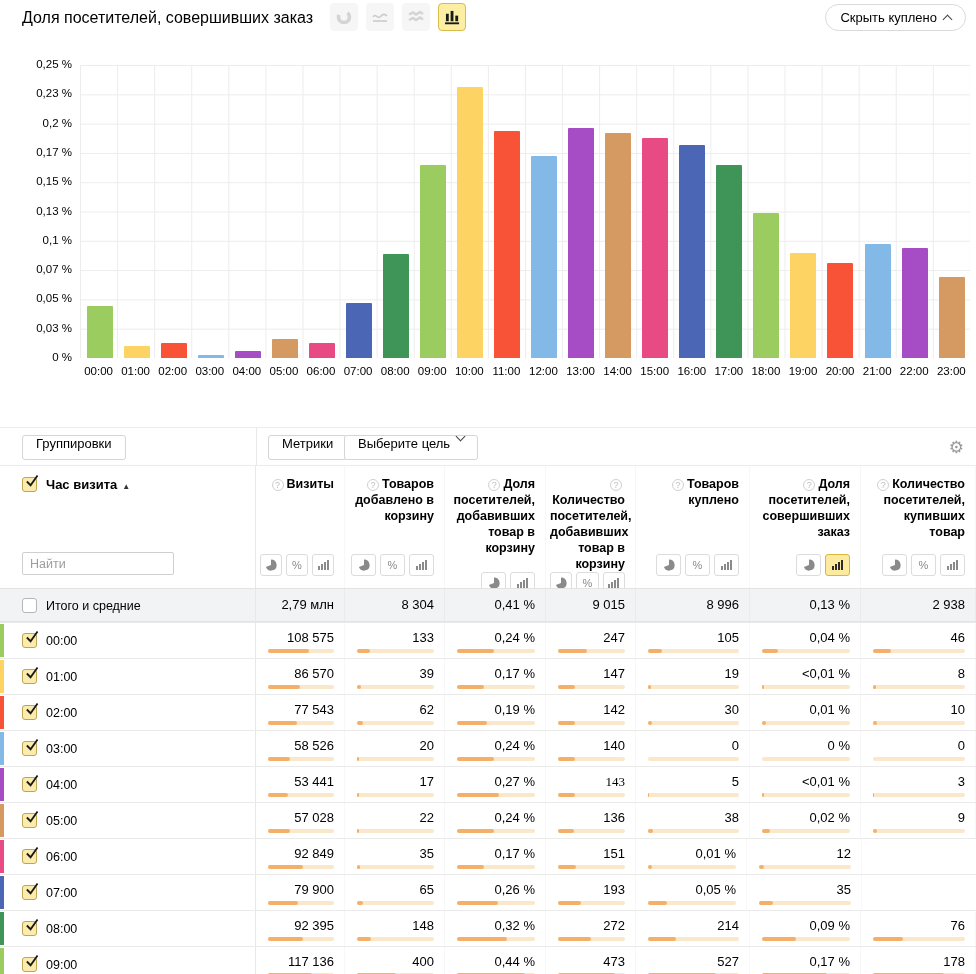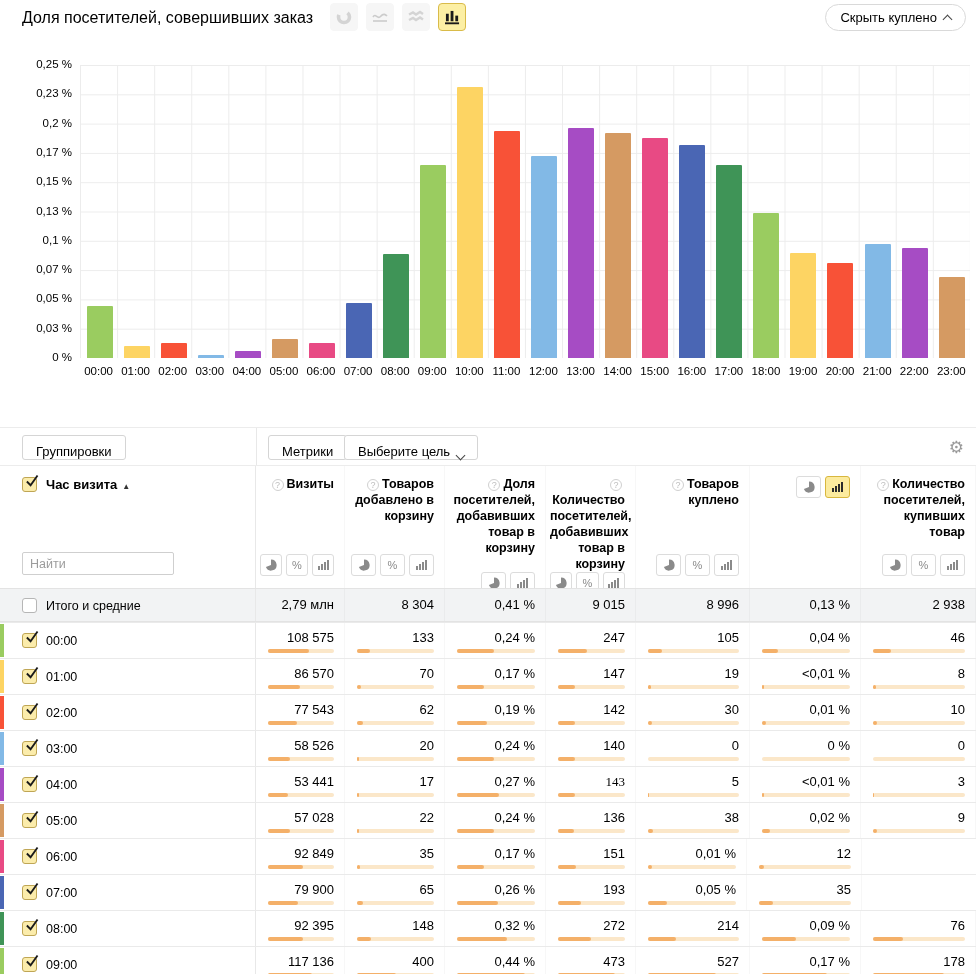--- a/index.html
+++ b/index.html
@@ -31,21 +31,21 @@
           background-size:37.083px 100%, 100% 29.3px; }
   .bars { position:absolute; left:0; bottom:0; width:100%; height:100%; display:flex; align-items:flex-end; }
   .barcol { width:37.083px; display:flex; justify-content:center; }
   .bar { width:26px; border-radius:1px 1px 0 0; }
   .xlabels { position:absolute; left:80px; top:325px; width:890px; display:flex; }
   .xtick { width:37.083px; text-align:center; font-size:11.5px; color:#000; }
   
   .toolbar { position:absolute; top:427px; left:0; width:976px; height:39px;
              border-top:1px solid #ececec; border-bottom:1px solid #ececec; }
   .btn { position:absolute; top:7px; height:25px; padding:0 13px; font-size:13px; background:#fff;
-         border:1px solid #d5d5d5; border-radius:3px; display:flex; align-items:flex-end; gap:7px; cursor:pointer; }
+         border:1px solid #d5d5d5; border-radius:3px; display:flex; align-items:flex-start; gap:7px; cursor:pointer; }
   .vdiv { position:absolute; top:0; bottom:0; left:256px; width:1px; background:#e8e8e8; }
   .gear { position:absolute; right:12px; top:9px; font-size:17px; color:#9a9a9a; cursor:pointer; }
   
   .thead { position:absolute; top:466px; left:0; width:976px; height:122px; display:flex; }
   .th-left { width:256px; position:relative; border-right:1px solid #e8e8e8; }
   .dim { position:absolute; left:46px; top:11px; font-size:13px; font-weight:bold; }
   .sort { font-size:8px; margin-left:5px; color:#333; }
   .search { position:absolute; left:22px; top:86px; width:152px; height:23px; border:1px solid #cfcfcf;
             border-radius:2px; font-size:12.5px; padding:0 7px; color:#333; font-family:"Liberation Sans",sans-serif;}
   .search::placeholder { color:#9c9c9c; }
@@ -367,20 +367,21 @@
             <span class="mini-bars">
               <i style="height: 4px;"></i>
               <i style="height: 6px;"></i>
               <i style="height: 8px;"></i>
               <i style="height: 10px;"></i>
             </span>
           </div>
         </div>
       </div>
       <div class="th-col" style="width: 111px;">
+        <div class="th-label"><span class="help">?</span>Доля посетителей, совершивших заказ</div>
         <div class="toggles">
           <div class="tgl">
             <span style="display: flex;">
               <svg width="12" height="12" viewBox="0 0 16 16">
                 <path d="M8 8 L8 0.6 A7.4 7.4 0 1 1 1.2 10.8 Z" fill="currentColor"></path>
               </svg>
             </span>
           </div>
           <div class="tgl active">
             <span class="mini-bars">
@@ -509,21 +510,21 @@
         </span>
         <span class="row-label" style="top: 11px;">01:00</span>
       </div>
       <div class="cell" style="width: 89px;">
         <div class="val">86 570</div>
         <div class="track">
           <div class="fill" style="width: 49%;"></div>
         </div>
       </div>
       <div class="cell" style="width: 100px;">
-        <div class="val">70</div>
+        <div class="val">39</div>
         <div class="track">
           <div class="fill" style="width: 5%;"></div>
         </div>
       </div>
       <div class="cell" style="width: 101px;">
         <div class="val">0,17 %</div>
         <div class="track">
           <div class="fill" style="width: 34%;"></div>
         </div>
       </div>

